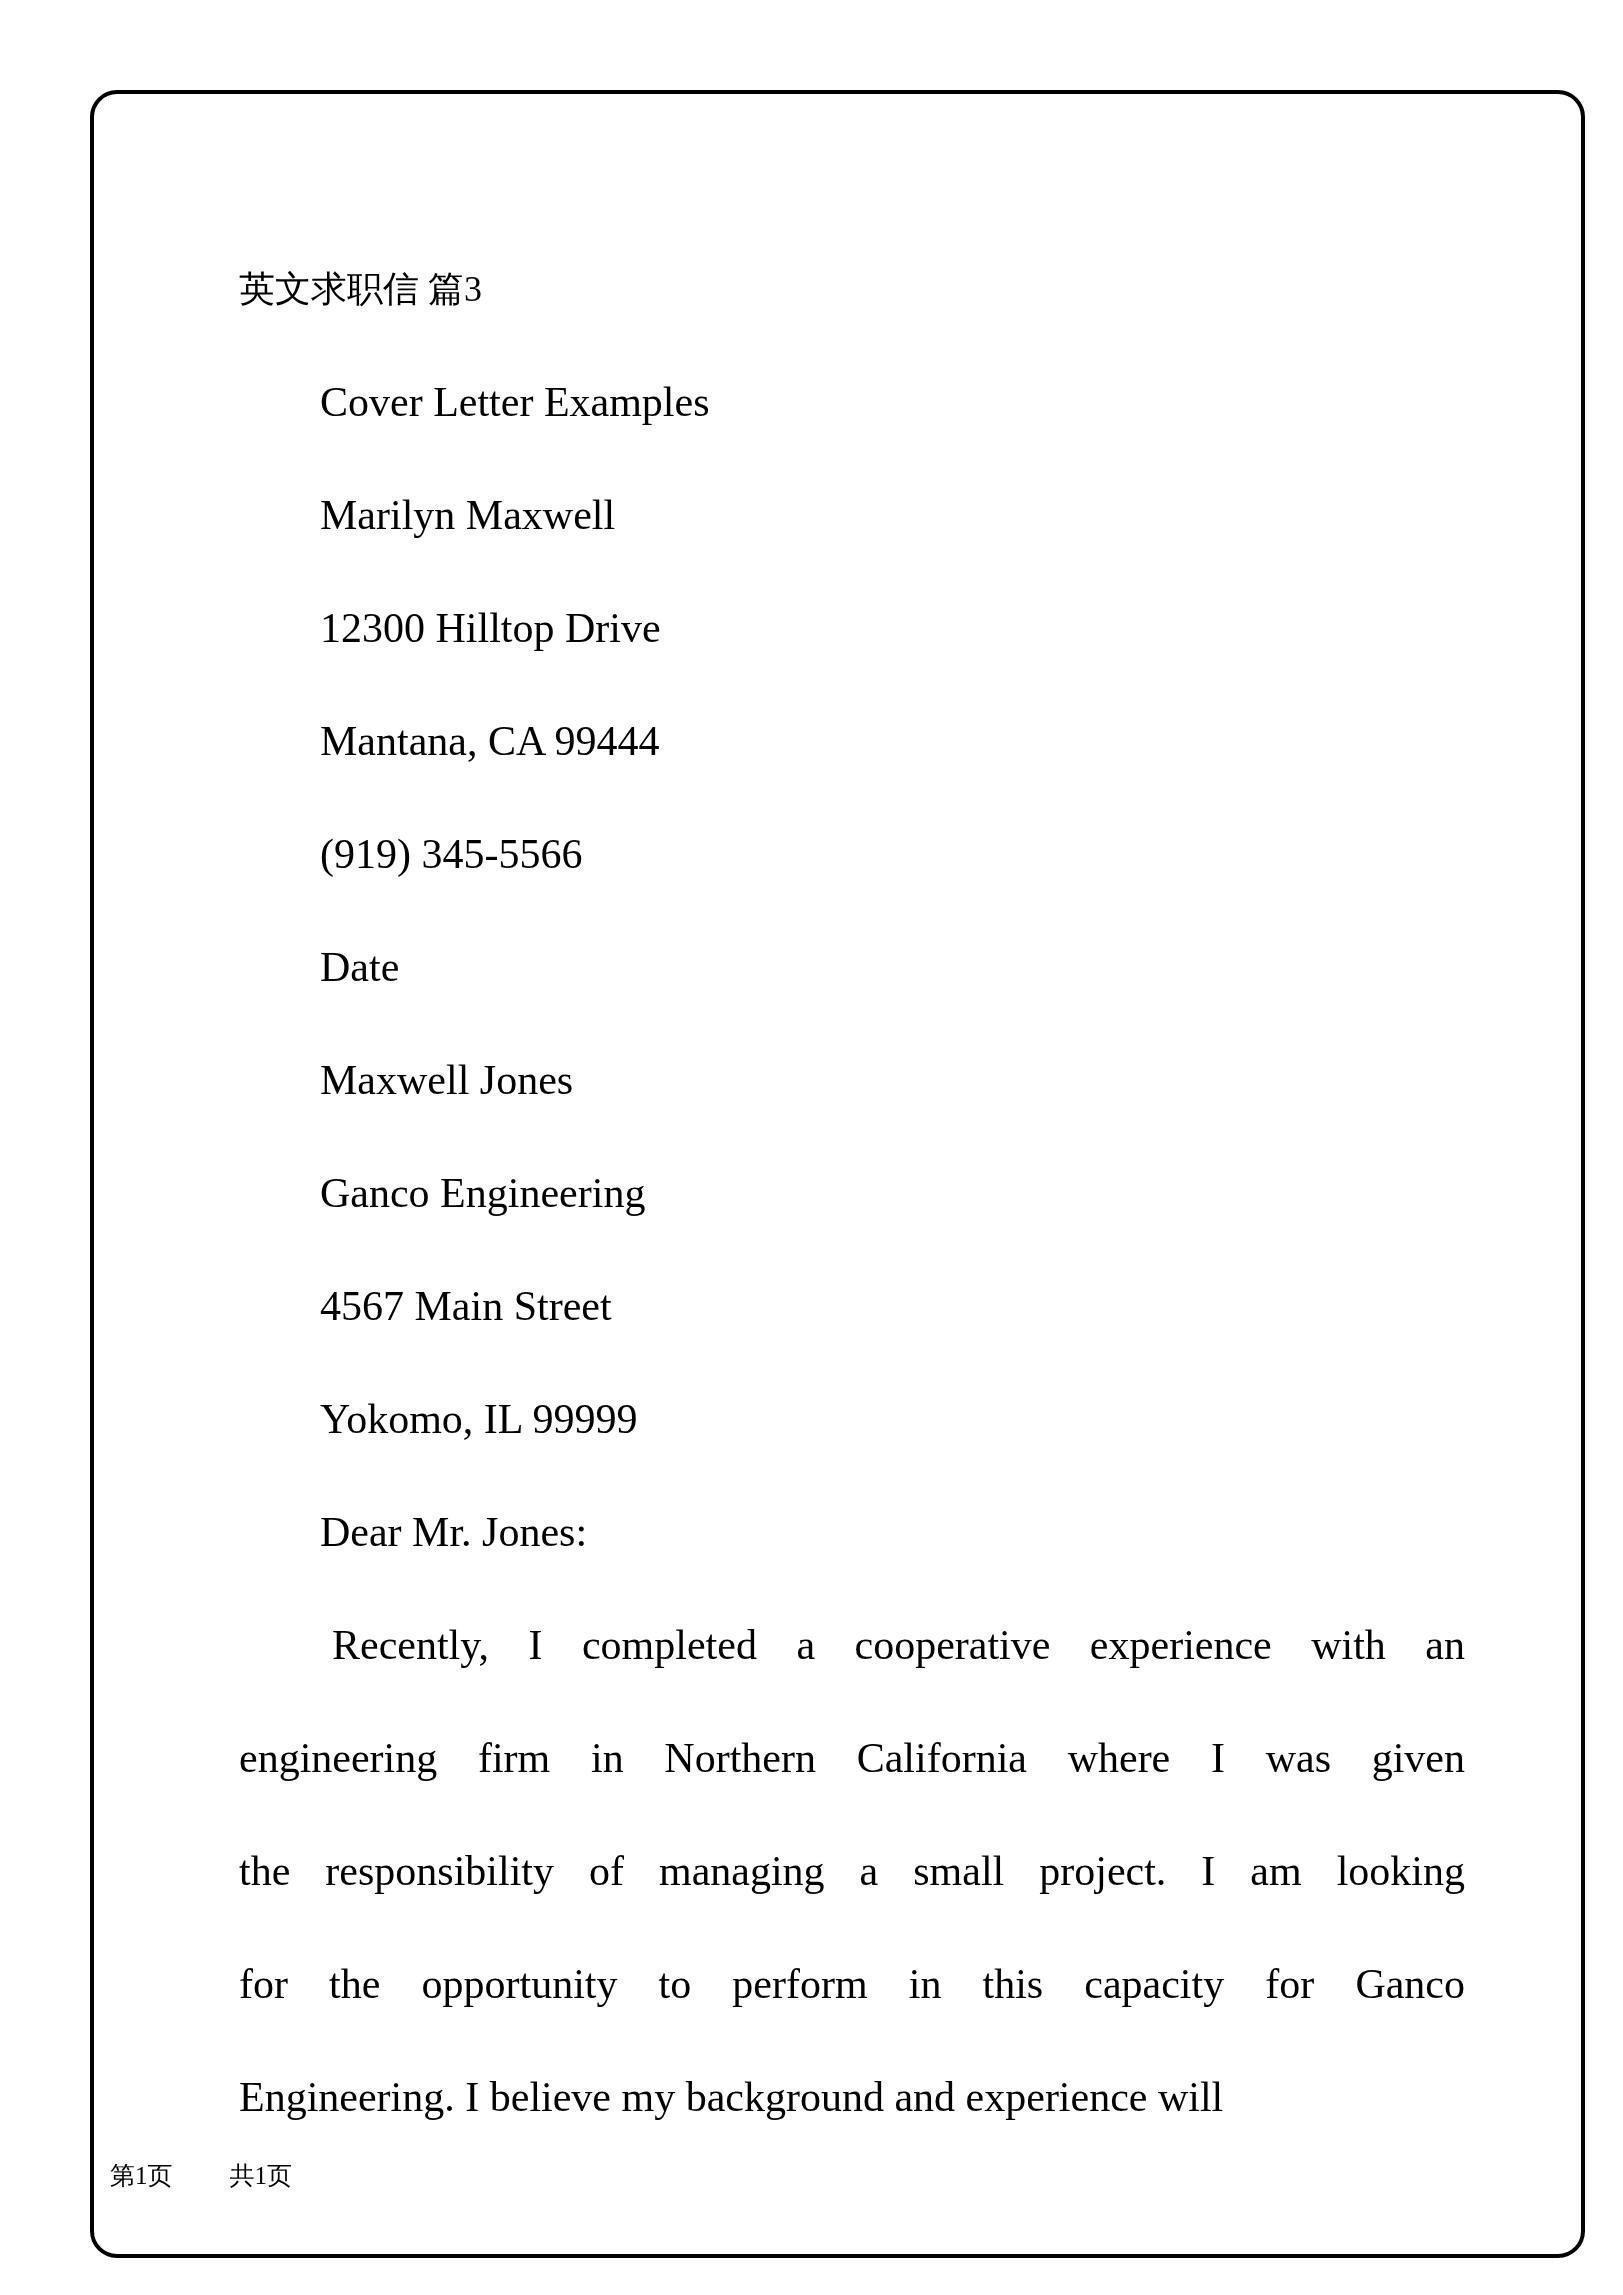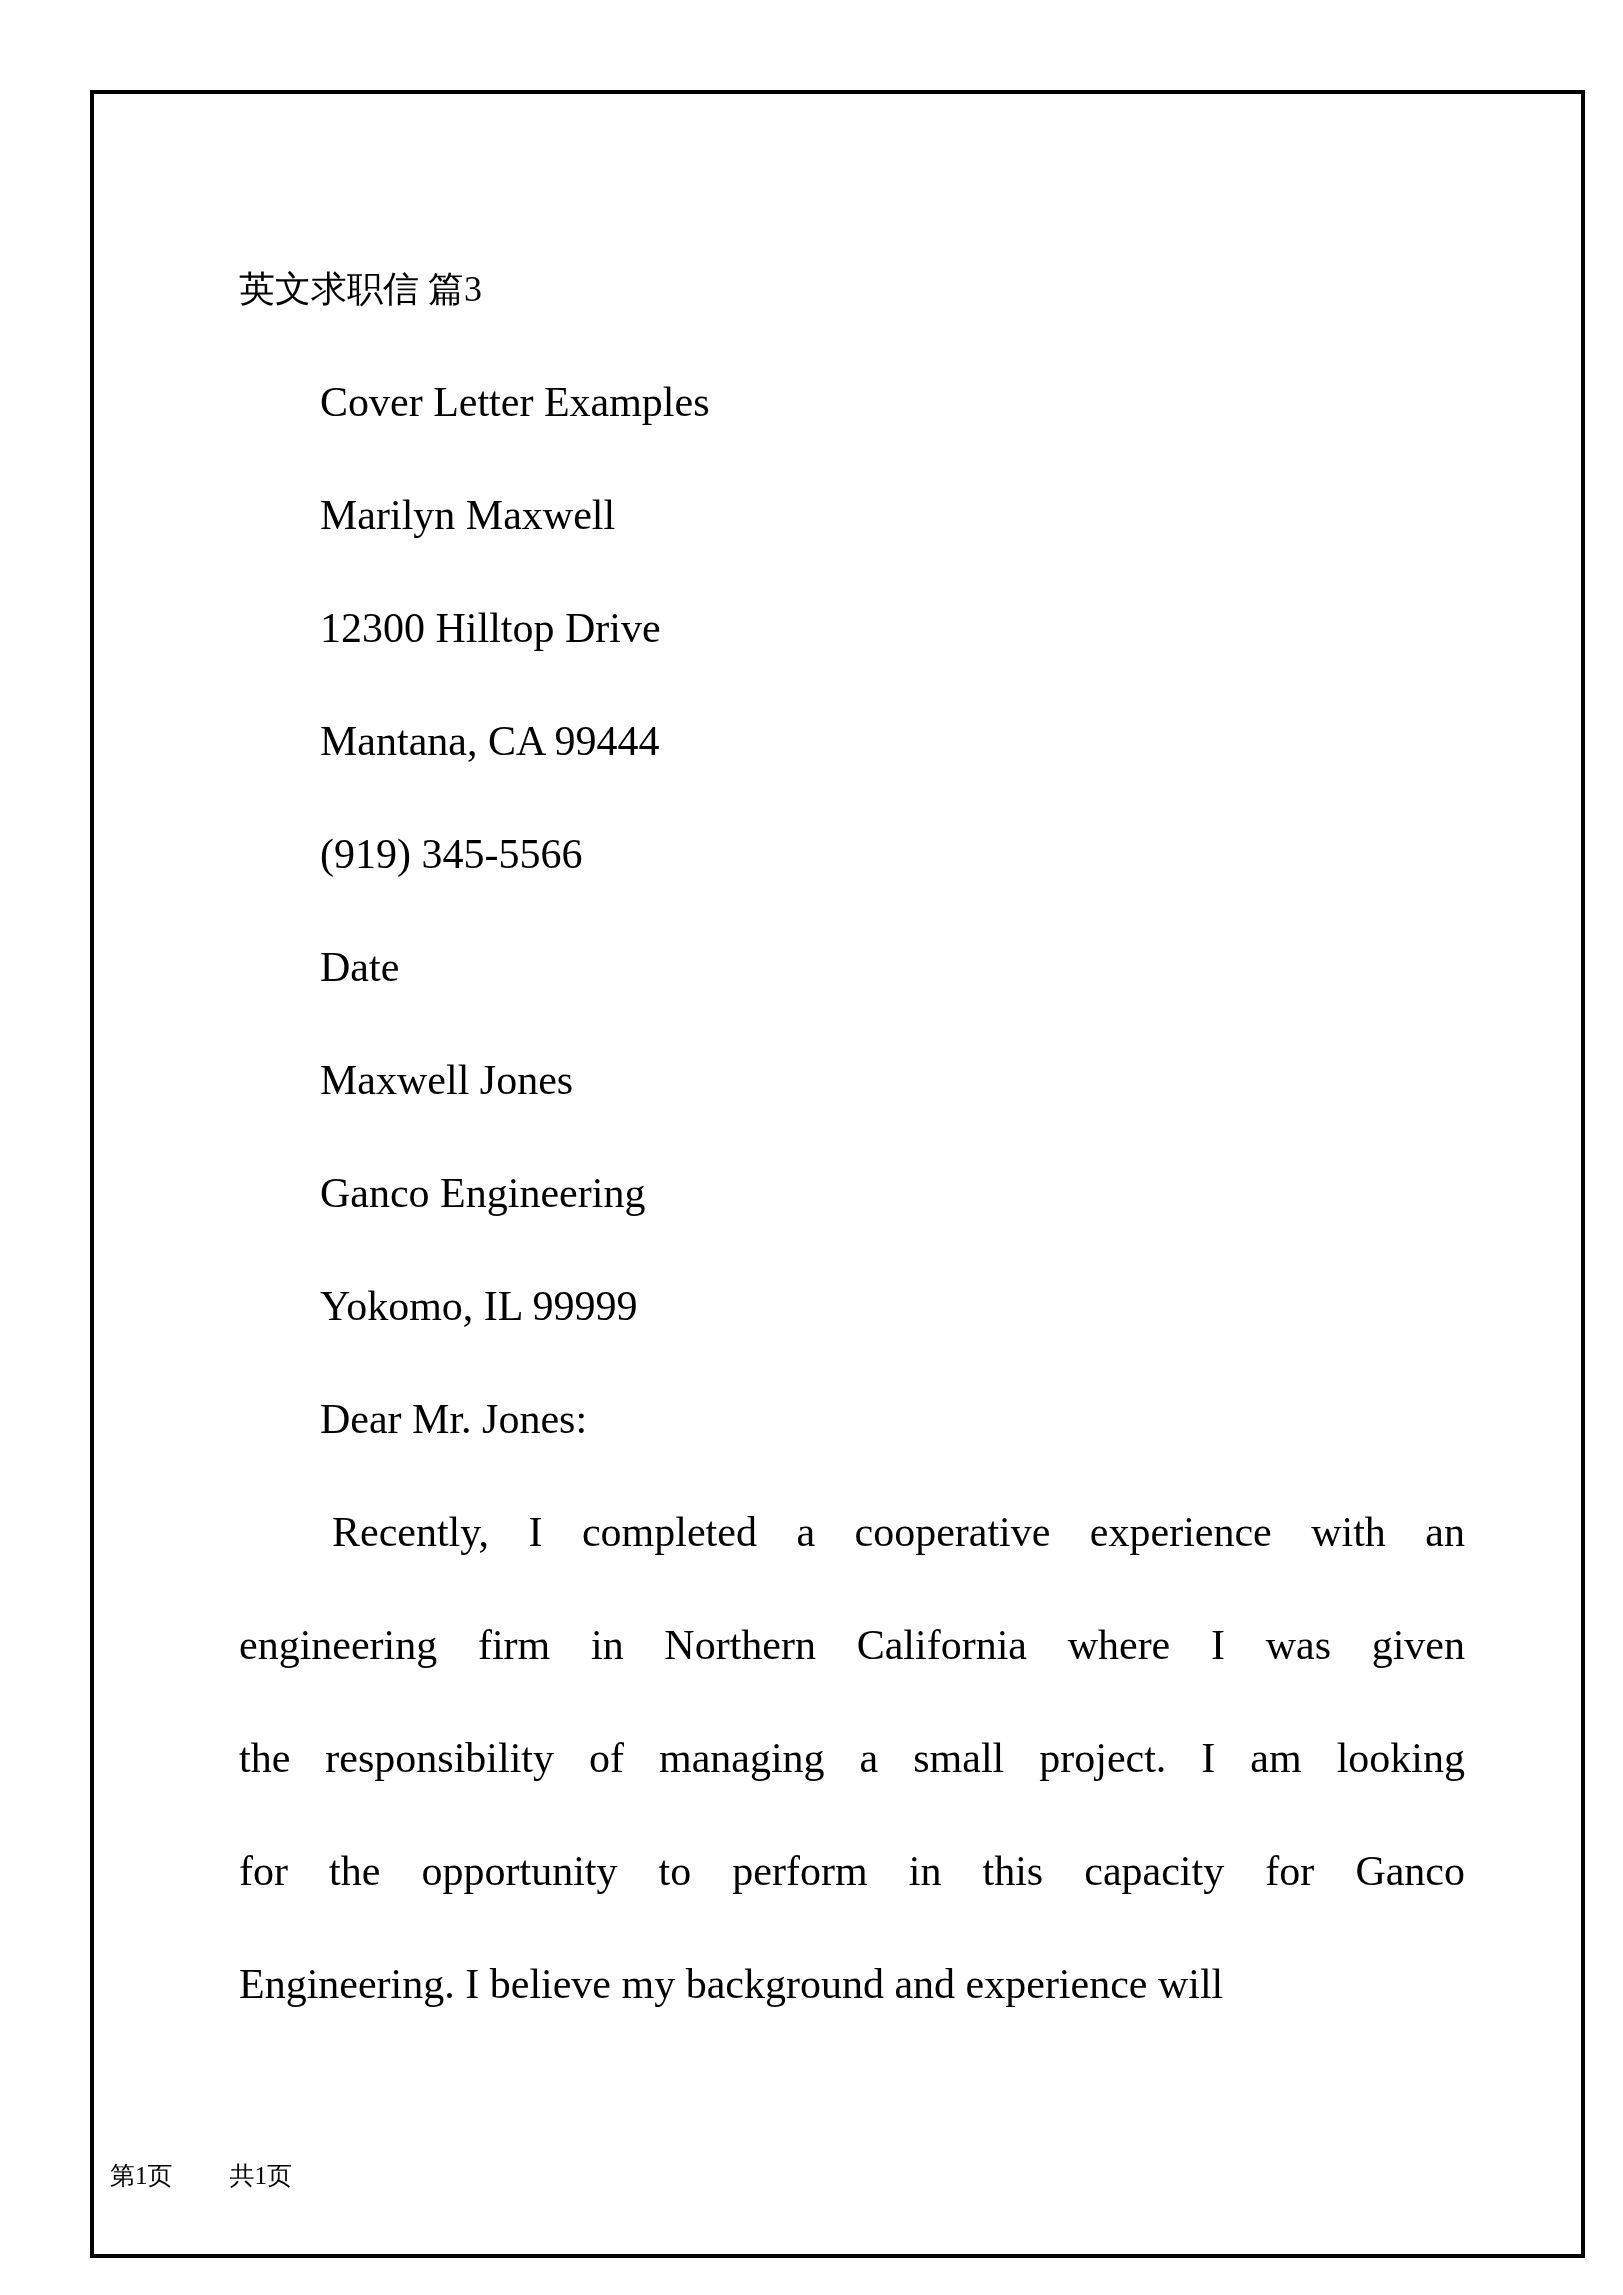--- a/index.html
+++ b/index.html
@@ -1,15 +1,15 @@
 <!DOCTYPE html>
 <html style="font-size:9px"><head>
 <meta charset="utf-8">
 <style>
-  * { margin: 8px; padding: 0; box-sizing: border-box; }
+  * { margin: 8px; padding: 0; box-sizing: border-box; border-radius: 27px; }
   html, body {
     width: 1623px;
     height: 2295px;
     background: #ffffff;
   }
   body {
     position: relative;
     font-family: "Liberation Serif", "DejaVu Serif", serif;
     color: #000000;
     overflow: hidden;
@@ -78,20 +78,21 @@
     <div class="title-line">英文求职信 篇3</div>
 
     <div class="line indent">Cover Letter Examples</div>
     <div class="line indent">Marilyn Maxwell</div>
     <div class="line indent">12300 Hilltop Drive</div>
     <div class="line indent">Mantana, CA 99444</div>
     <div class="line indent">(919) 345-5566</div>
     <div class="line indent">Date</div>
     <div class="line indent">Maxwell Jones</div>
     <div class="line indent">Ganco Engineering</div>
+    <div class="line indent">4567 Main Street</div>
     <div class="line indent">Yokomo, IL 99999</div>
     <div class="line indent">Dear Mr. Jones:</div>
 
     <div class="para-line first">Recently, I completed a cooperative experience with an</div>
     <div class="para-line">engineering firm in Northern California where I was given</div>
     <div class="para-line">the responsibility of managing a small project. I am looking</div>
     <div class="para-line">for the opportunity to perform in this capacity for Ganco</div>
     <div class="para-line last">Engineering. I believe my background and experience will</div>
 
   </div>

